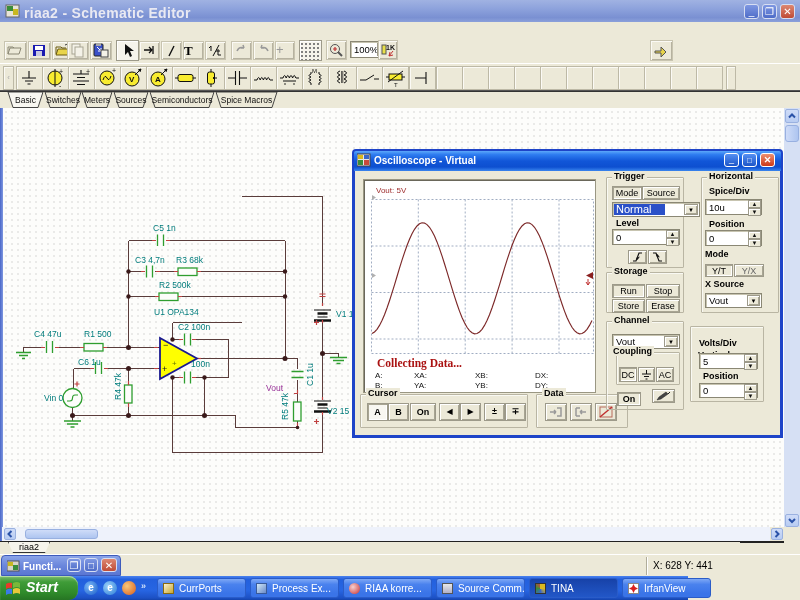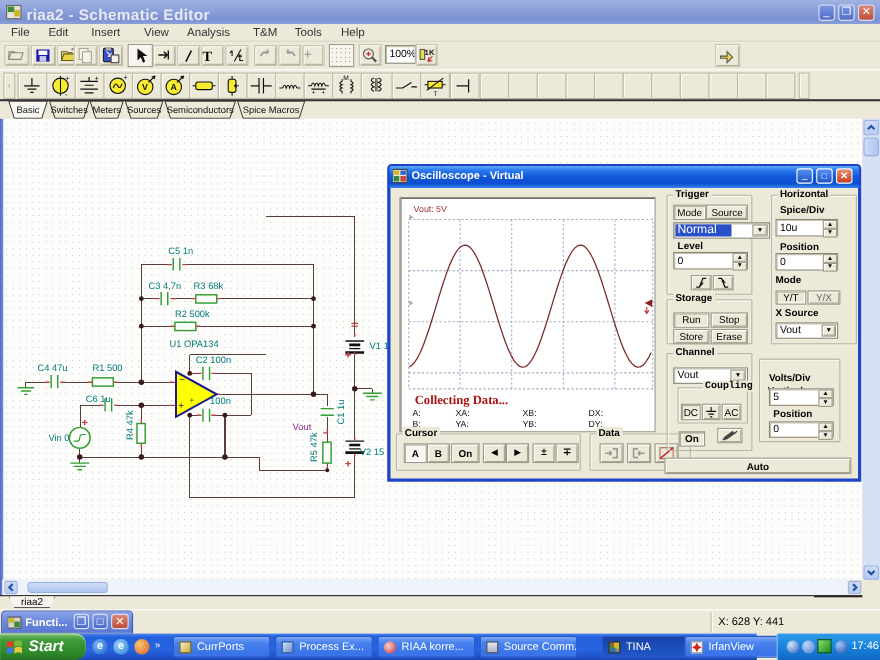--- a/index.html
+++ b/index.html
@@ -28,21 +28,21 @@
 #hsbrow{left:2px;top:527px;width:768px;height:14px;background:#eef2fb;}
 #hthumb{left:25px;top:529px;width:73px;height:10px;background:linear-gradient(180deg,#cfdcf8,#aec5f0);border:1px solid #98b0e0;border-radius:3px;}
 #blackline{left:0;top:541px;width:784px;height:1.5px;background:#222;}
 #tabstrip{left:0;top:542px;width:740px;height:12px;background:#ECE9D8;}
 #btab{position:absolute;left:8px;top:0;width:42px;height:11px;background:#f6f4ec;border:1px solid #333;border-top:none;clip-path:polygon(5px 100%,calc(100% - 5px) 100%,100% 0,0 0);font-size:9px;text-align:center;line-height:10px;}
 #statusbar{left:0;top:554px;width:800px;height:22px;background:#ECE9D8;border-top:1px solid #fff;font-size:10px;}
 
 #taskbar{left:0;top:576px;width:688px;height:24px;background:linear-gradient(180deg,#4b83ee 0%,#3a74e8 6%,#2360dd 14%,#2765e2 60%,#1c50c4 92%,#1544ab 100%);}
 #startbtn{position:absolute;left:0;top:0;width:78px;height:24px;background:linear-gradient(180deg,#7aba6a 0%,#3f9c38 25%,#2f8a2a 70%,#267423 100%);border-radius:0 9px 9px 0;color:#fff;font-weight:bold;font-style:italic;font-size:14px;box-shadow:inset 0 1px 1px #b8e0a8;}
 .tkb{position:absolute;top:2px;height:20px;width:89px;background:linear-gradient(180deg,#7ea8f5 0%,#4a82ee 30%,#3a74e8 80%);border-radius:3px;border:1px solid #2a5cc8;color:#fff;font-size:10px;line-height:19px;white-space:nowrap;overflow:hidden;}
-.tkb.pressed{background:linear-gradient(180deg,#1742a8,#2257c8);margin-left:18px;}
+.tkb.pressed{background:linear-gradient(180deg,#1742a8,#2257c8);}
 #tray{position:absolute;left:706px;top:0;width:94px;height:24px;background:linear-gradient(180deg,#2d9bea 0%,#1b86dd 45%,#1168c4 100%);border-left:1px solid #7cc4f4;color:#fff;font-size:10px;}
 .grpbox{position:absolute;border:1px solid #b9b5a3;border-radius:1px;box-shadow:inset 1px 1px 0 rgba(255,255,255,.7);}
 .grplab{position:absolute;background:#ECE9D8;font-weight:bold;font-size:9px;padding:0 2px;}
 .btn3{position:absolute;background:#ECE9D8;border:1px solid #9d9a8a;box-shadow:inset 1px 1px 0 #fff,inset -1px -1px 0 #a8a593;font-size:9px;text-align:center;}
 .btn3.sunk{box-shadow:inset 1px 1px 0 #a8a593,inset -1px -1px 0 #fff;}
 .edit{position:absolute;background:#fff;border:1px solid #8a8774;box-shadow:inset 1px 1px 0 #c7c4b0;font-size:9.5px;}
 .spincol{position:absolute;width:13px;}
 .spinb{width:13px;height:8px;background:#ECE9D8;border:1px solid #9d9a8a;box-shadow:inset 1px 1px 0 #fff;font-size:6px;line-height:6px;text-align:center;color:#111;}
 .blab{position:absolute;font-weight:bold;font-size:9px;color:#000;}
 </style></head>
@@ -54,30 +54,20 @@
         <rect x="1" y="2" width="13" height="12" fill="#e8e4d8" stroke="#666"></rect>
         <rect x="2" y="3" width="6" height="5" fill="#3a8c3a"></rect>
         <rect x="8" y="6" width="5" height="6" fill="#c8b820"></rect>
       </svg>
   <span class="ttl">riaa2 - Schematic Editor</span>
   <div class="tbtn b" style="left:744px;">_</div>
   <div class="tbtn b" style="left:762px;">❐</div>
   <div class="tbtn r" style="left:780px;">✕</div>
 </div>
 
-<div id="menubar" class="abs">
-  <span style="left:10px">File</span>
-      <span style="left:44px">Edit</span>
-      <span style="left:83px">Insert</span>
-      <span style="left:131px">View</span>
-      <span style="left:170px">Analysis</span>
-      <span style="left:230px">T&amp;M</span>
-      <span style="left:268px">Tools</span>
-      <span style="left:310px">Help</span>
-</div>
 
 <div id="tb1" class="abs">
   <div class="tbb" style="left:4px;top:3px;width:23px;height:19px;"><svg width="21" height="17">
           <path d="M3,12 L5,6 L16,6 L14,12 Z M3,12 L3,5 L8,5 L9,6" fill="none" stroke="#8a8774"></path>
         </svg></div>
   <div class="tbb" style="left:28px;top:3px;width:23px;height:19px;"><svg width="21" height="17">
           <rect x="4" y="3" width="12" height="11" fill="#1a1ab0"></rect>
           <rect x="6" y="4" width="8" height="4" fill="#fff"></rect>
           <rect x="7" y="9" width="6" height="5" fill="#c8c8e0"></rect>
         </svg></div>
@@ -504,21 +494,21 @@
   <div class="btn3" style="left:257px;top:147px;width:33px;height:14px;line-height:13px;">Store</div>
   <div class="btn3" style="left:291px;top:147px;width:34px;height:14px;line-height:13px;">Erase</div>
 
   <div class="grpbox" style="left:251px;top:169px;width:78px;height:89px;"></div>
   <div class="grplab" style="left:257px;top:163px;">Channel</div>
   <div class="edit" style="left:257px;top:182px;width:68px;height:15px;">
       <span style="position:absolute;left:3px;top:1px;">Vout</span>
       <div class="btn3" style="right:1px;top:1px;width:14px;height:11px;font-size:6px;line-height:10px;">▼</div>
     </div>
   <div class="grpbox" style="left:261px;top:200px;width:64px;height:33px;"></div>
-  <div class="grplab" style="left:284px;top:194px;font-family:Liberation Mono, monospace;">Coupling</div>
+  <div class="grplab" style="left:256px;top:194px;">Coupling</div>
   <div class="btn3 sunk" style="left:264px;top:215px;width:18px;height:15px;line-height:14px;">DC</div>
   <div class="btn3" style="left:283px;top:215px;width:17px;height:15px;"><svg width="15" height="13">
         <path d="M7.5,2 L7.5,6 M3,6 L12,6 M5,8.5 L10,8.5 M6.5,11 L8.5,11" stroke="#111" fill="none"></path>
       </svg></div>
   <div class="btn3" style="left:301px;top:215px;width:18px;height:15px;line-height:14px;">AC</div>
   <div class="btn3 sunk" style="left:262px;top:240px;width:24px;height:14px;font-weight:bold;line-height:13px;">On</div>
   <div class="btn3" style="left:297px;top:237px;width:23px;height:14px;"><svg width="21" height="12">
         <path d="M4,10 L8,9 L15,4 L13,2 L6,7 Z" fill="#444" stroke="#222" stroke-width="0.5"></path>
         <path d="M15,4 L17,2" stroke="#222"></path>
       </svg></div>
@@ -562,21 +552,20 @@
     </div>
   <div class="blab" style="left:348px;top:219px;">Position</div>
   <div class="edit" style="left:344px;top:231px;width:59px;height:15px;">
       <span style="position:absolute;left:3px;top:1px;">0</span>
     </div>
   <div class="spincol" style="left:389px;top:232px;">
       <div class="spinb">▲</div>
       <div class="spinb">▼</div>
     </div>
 
-  <div class="btn3" style="left:249px;top:264px;width:170px;height:15px;font-weight:bold;line-height:14px;">Auto</div>
 </div>
 
 <div id="functi" class="abs" style="left:1px;top:555px;width:120px;height:21px;background:linear-gradient(180deg,#8ba4e8 0%,#6b87dc 50%,#5a76d2 100%);border:1px solid #3d5bbc;border-radius:4px 4px 0 0;">
   <svg class="abs" style="left:5px;top:3px" width="14" height="14">
       <rect x="0" y="2" width="12" height="10" fill="#d8d4c8" stroke="#555"></rect>
       <rect x="1" y="3" width="5" height="4" fill="#c8b820"></rect>
       <rect x="6" y="6" width="5" height="5" fill="#3a8c3a"></rect>
     </svg>
   <span class="abs" style="left:21px;top:5px;color:#fff;font-weight:bold;font-size:10px;">Functi...</span>
   <div class="tbtn b" style="left:65px;top:2px;width:14px;height:14px;">❐</div>
@@ -599,20 +588,13 @@
   <span class="abs" style="left:122px;top:5px;width:14px;height:14px;border-radius:7px;background:radial-gradient(circle at 5px 5px,#f8c87a,#d85a1a);"></span>
   <span class="abs" style="left:141px;top:5px;color:#cfe0fa;font-size:9px;font-weight:bold;">»</span>
   <div class="tkb" style="left:157px;"><span class="abs" style="left:5px;top:4px;width:11px;height:11px;background:linear-gradient(135deg,#f8f0d0,#c8a830);border:1px solid #886a10;"></span><span style="margin-left:21px">CurrPorts</span></div>
   <div class="tkb" style="left:250px;"><span class="abs" style="left:5px;top:4px;width:11px;height:11px;background:linear-gradient(135deg,#d0e8f8,#6a8ac8);border:1px solid #3a5a98;"></span><span style="margin-left:21px">Process Ex...</span></div>
   <div class="tkb" style="left:343px;"><span class="abs" style="left:5px;top:4px;width:11px;height:11px;border-radius:6px;background:radial-gradient(circle at 4px 4px,#f8d0d0,#c83030);"></span><span style="margin-left:21px">RIAA korre...</span></div>
   <div class="tkb" style="left:436px;"><span class="abs" style="left:5px;top:4px;width:11px;height:11px;background:linear-gradient(180deg,#e8e8e8,#b0b0c8);border:1px solid #555;"></span><span style="margin-left:21px">Source Comm...</span></div>
   <div class="tkb pressed" style="left:529px;"><span class="abs" style="left:5px;top:4px;width:11px;height:11px;background:conic-gradient(#d8b820 90deg,#3a66c8 180deg,#3a8c3a 270deg,#c84a3a 360deg);border:1px solid #333;"></span><span style="margin-left:21px">TINA</span></div>
   <div class="tkb" style="left:622px;"><span class="abs" style="left:5px;top:4px;width:11px;height:11px;background:#fff;border:1px solid #888;"></span><svg class="abs" style="left:5px;top:4px" width="11" height="11">
         <path d="M5.5,1 L7,4 L10,5.5 L7,7 L5.5,10 L4,7 L1,5.5 L4,4 Z" fill="#d82020"></path>
       </svg><span style="margin-left:21px">IrfanView</span></div>
-  <div id="tray">
-  <span class="abs" style="left:8px;top:6px;width:12px;height:12px;border-radius:6px;background:radial-gradient(circle at 4px 4px,#cfe8ff,#2255bb);"></span>
-  <span class="abs" style="left:22px;top:6px;width:12px;height:12px;border-radius:6px;background:radial-gradient(circle at 4px 4px,#b8d8f8,#4a7ad0);"></span>
-  <span class="abs" style="left:36px;top:5px;width:13px;height:13px;background:linear-gradient(135deg,#8ae06a,#1e8a1e);border:1px solid #0a5a0a;"></span>
-  <span class="abs" style="left:52px;top:6px;width:12px;height:12px;border-radius:6px;background:radial-gradient(circle at 4px 4px,#9ac8f8,#1a4aa8);"></span>
-  <span class="abs" style="left:67px;top:6px;">17:46</span>
-    </div>
 </div>
 
 </body></html>

